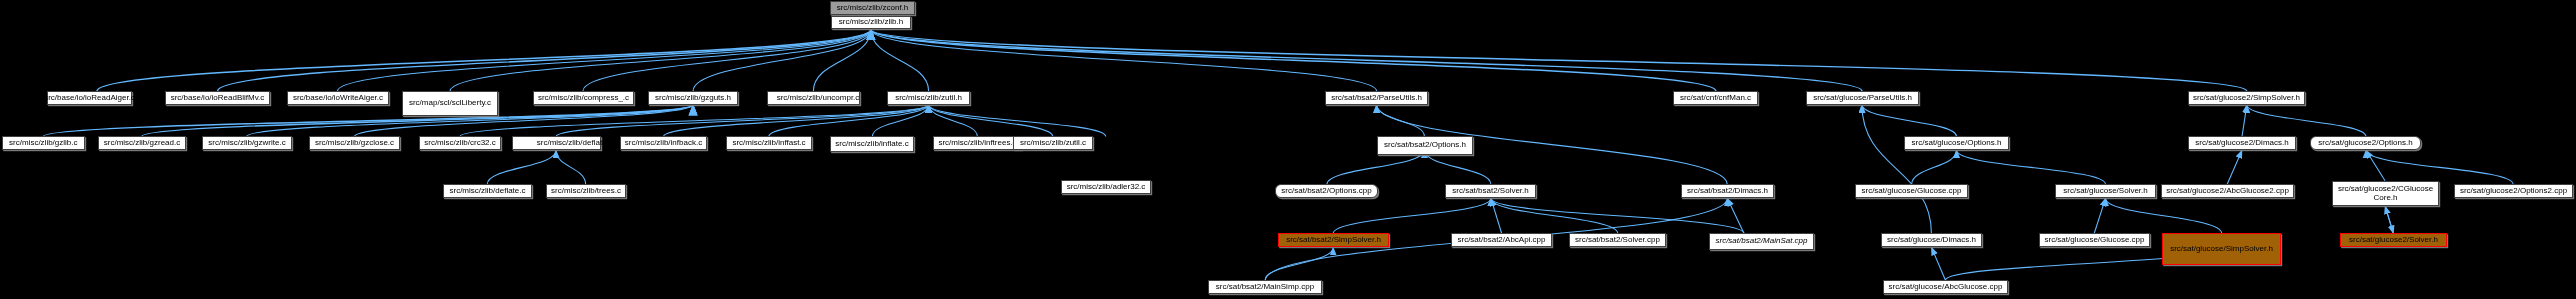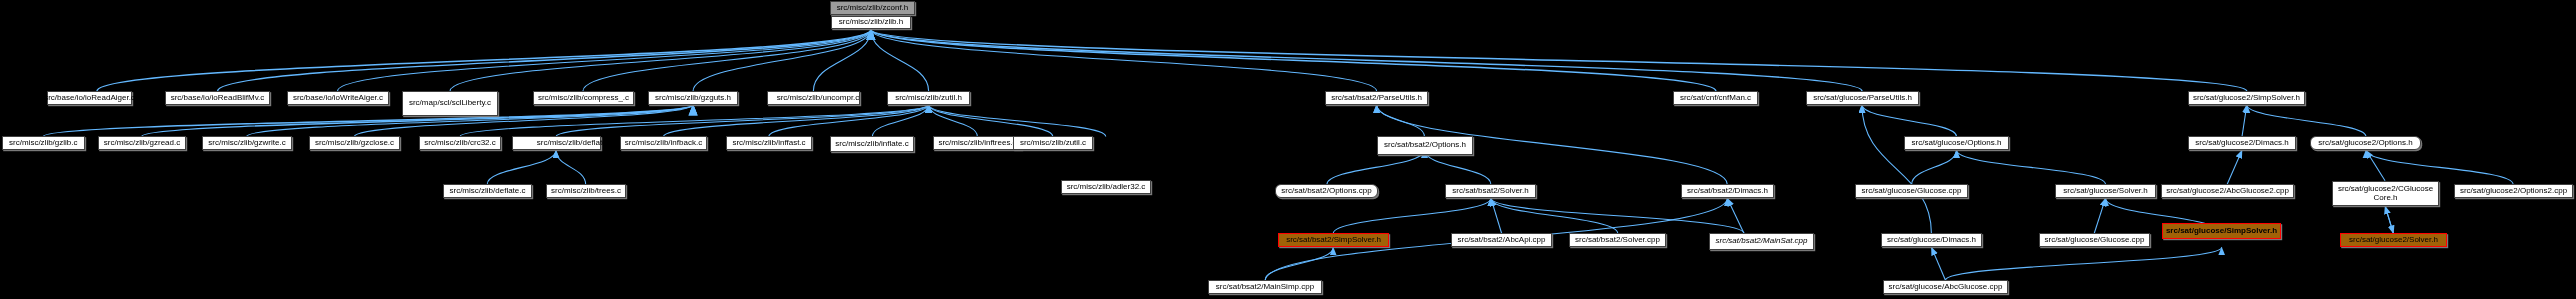--- a/index.html
+++ b/index.html
@@ -162,19 +162,19 @@
       <div class="node" style="left: 2055px; top: 184px; width: 101px; height: 13.8px;">src/sat/glucose/Solver.h</div>
       <div class="node" style="left: 2161px; top: 184px; width: 133px; height: 13.8px;">src/sat/glucose2/AbcGlucose2.cpp</div>
       <div class="node twoline" style="left: 2332px; top: 181px; width: 107px; height: 25px;">src/sat/glucose2/CGlucose<br>Core.h</div>
       <div class="node" style="left: 2454px; top: 184px; width: 119px; height: 13.8px;">src/sat/glucose2/Options2.cpp</div>
       <div class="node highlight" style="left: 1278px; top: 233px; width: 111px; height: 13.8px;">src/sat/bsat2/SimpSolver.h</div>
       <div class="node" style="left: 1451px; top: 233px; width: 101px; height: 13.8px;">src/sat/bsat2/AbcApi.cpp</div>
       <div class="node" style="left: 1569px; top: 233px; width: 97px; height: 13.8px;">src/sat/bsat2/Solver.cpp</div>
       <div class="node" style="left: 1709px; top: 233px; width: 105px; height: 17px; font-style: italic;">src/sat/bsat2/MainSat.cpp</div>
       <div class="node" style="left: 1881px; top: 233px; width: 101px; height: 13.8px;">src/sat/glucose/Dimacs.h</div>
       <div class="node" style="left: 2039px; top: 233px; width: 111px; height: 13.8px;">src/sat/glucose/Glucose.cpp</div>
-      <div class="node highlight" style="left: 2162px; top: 223px; width: 119px; height: 16px; font-weight: bold;">src/sat/glucose/SimpSolver.h</div>
+      <div class="node highlight" style="left: 2162px; top: 233px; width: 119px; height: 32px;">src/sat/glucose/SimpSolver.h</div>
       <div class="node highlight" style="left: 2340px; top: 233px; width: 107px; height: 13.8px;">src/sat/glucose2/Solver.h</div>
       <div class="node" style="left: 1208px; top: 280px; width: 114px; height: 13.8px;">src/sat/bsat2/MainSimp.cpp</div>
       <div class="node" style="left: 1883px; top: 280px; width: 125px; height: 13.8px;">src/sat/glucose/AbcGlucose.cpp</div>
     </div>
 </div>
 
 
 </body></html>

